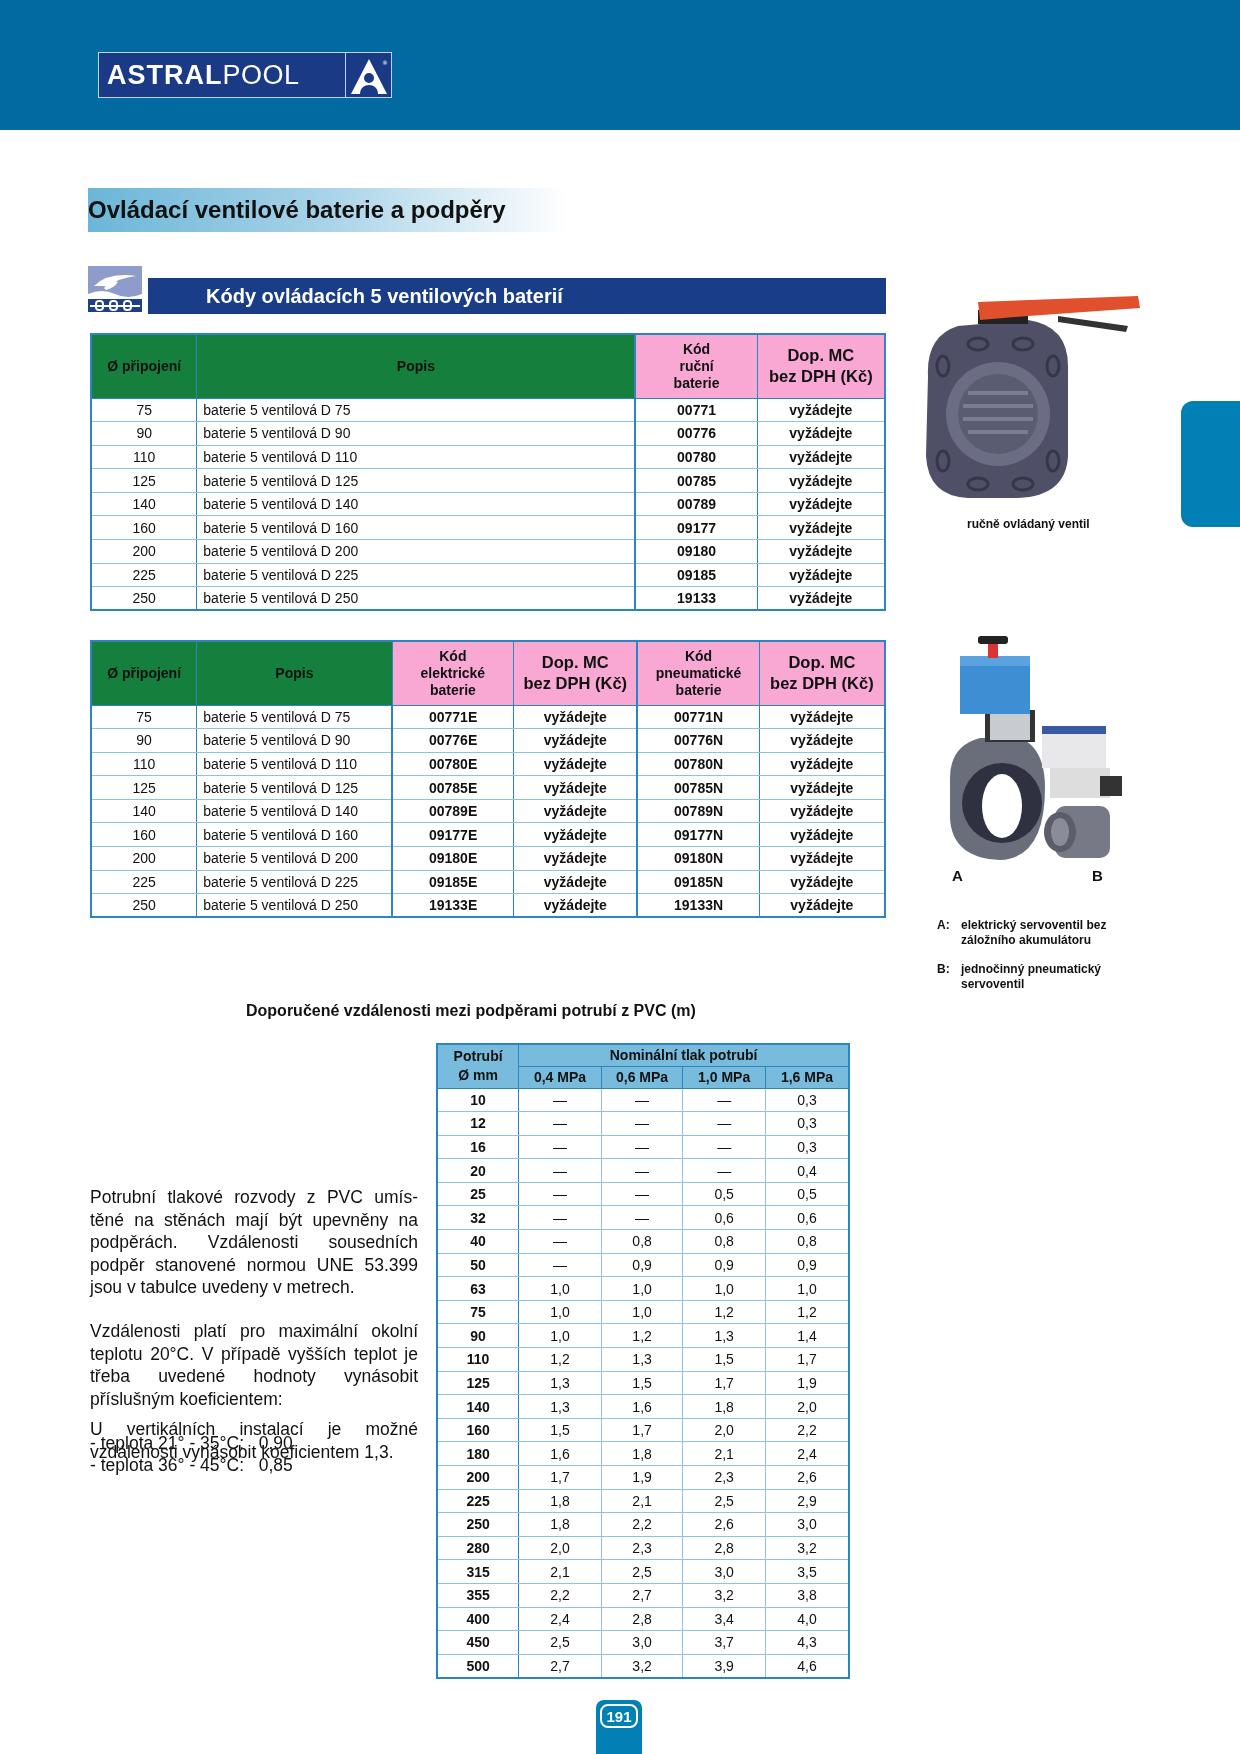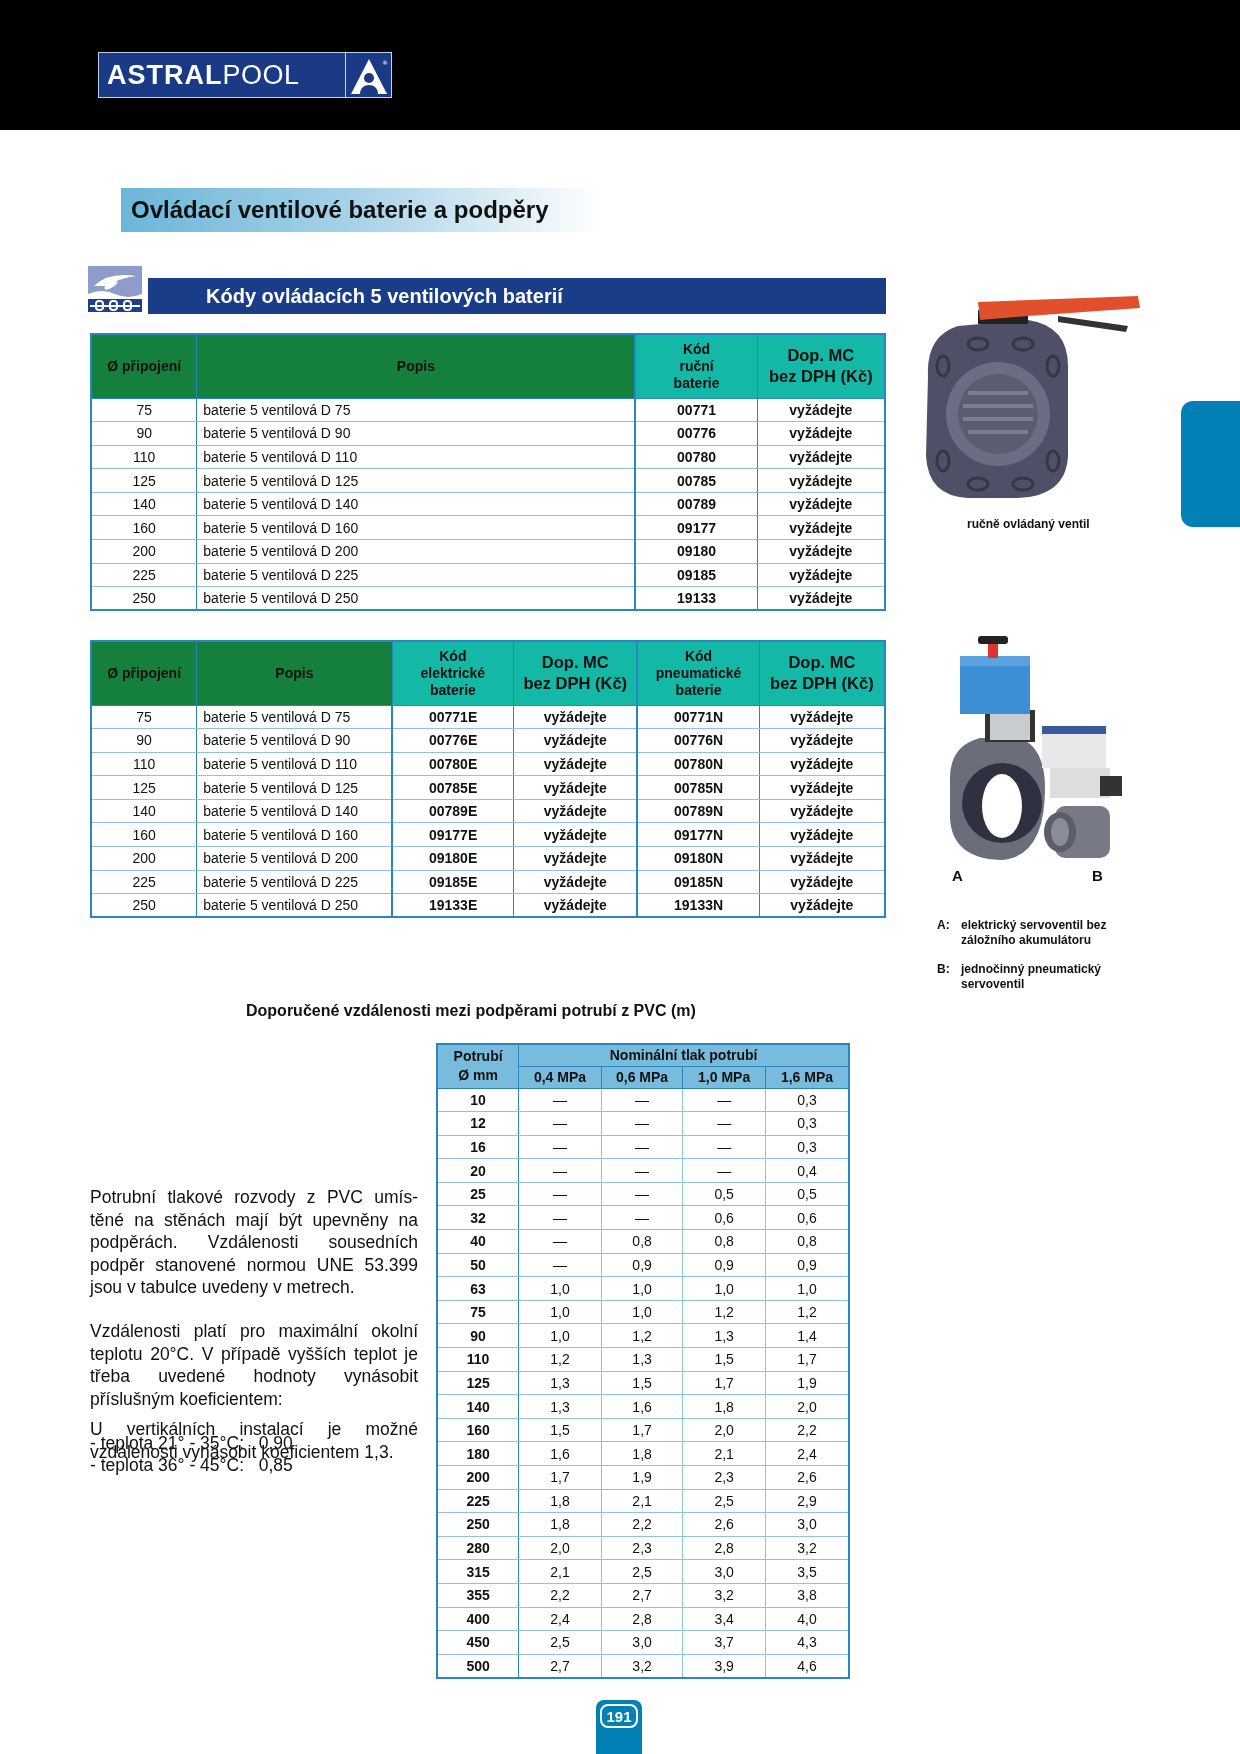--- a/index.html
+++ b/index.html
@@ -1,40 +1,40 @@
 <!DOCTYPE html>
 <html><head>
 <meta charset="utf-8">
 <style>
   * { box-sizing: border-box; margin: 0; padding: 0; }
   html, body { width: 1240px; height: 1754px; background: #ffffff; overflow: hidden; }
   body { position: relative; font-family: "Liberation Sans", "DejaVu Sans", sans-serif; color: #111; }
 
-  .header { position: absolute; left: 0; top: 0; width: 1240px; height: 130px; background: #000000; }
+  .header { position: absolute; left: 0; top: 0; width: 1240px; height: 130px; background: #0369a1; }
   .logo { position: absolute; left: 98px; top: 52px; width: 294px; height: 46px; background: #1a3a85; border: 1.5px solid #b9d6ee; display: flex; align-items: stretch; }
   .logo-text { flex: 1; display: flex; align-items: center; padding-left: 8px; color: #fff; font-size: 27px; letter-spacing: 1px; }
   .logo-text b { font-weight: 700; }
   .logo-text span.light { font-weight: 400; letter-spacing: 0.5px; }
   .logo-mark { width: 46px; border-left: 1.5px solid #b9d6ee; position: relative; }
   .logo-mark svg { position: absolute; left: 3px; top: 3px; }
   .page-title { position: absolute; right: 90px; top: 62px; color: #fff; font-size: 35px; font-weight: 700; }
 
   .side-tab { position: absolute; left: 1181px; top: 401px; width: 70px; height: 126px; background: #0080b5; border-radius: 12px 0 0 12px; }
 
-  .section-title { position: absolute; left: 88px; top: 188px; width: 480px; height: 44px; background: linear-gradient(90deg, #6bb6d8 0%, #a9d3e8 50%, #ffffff 100%); display: flex; align-items: center; padding-left: 10px; font-size: 24px; font-weight: 700; color: #111; margin-left: 33px; }
+  .section-title { position: absolute; left: 88px; top: 188px; width: 480px; height: 44px; background: linear-gradient(90deg, #6bb6d8 0%, #a9d3e8 50%, #ffffff 100%); display: flex; align-items: center; font-size: 24px; font-weight: 700; color: #111; }
 
   .subsection { position: absolute; left: 88px; top: 266px; width: 798px; height: 46px; }
   .sub-icon { position: absolute; left: 0; top: 0; width: 54px; height: 46px; background: #8a9bc8; }
   .sub-bar { position: absolute; left: 60px; top: 12px; width: 738px; height: 36px; background: #193d87; color: #fff; font-size: 20px; font-weight: 700; display: flex; align-items: center; padding-left: 58px; }
 
   table { border-collapse: collapse; position: absolute; }
   .tbl { border: 2px solid #2a86c0; font-size: 14px; }
   .tbl th { font-weight: 700; font-size: 14px; line-height: 17px; border: 1px solid #2a86c0; }
   .tbl th.blue { background: #15803d; }
-  .tbl th.white { background: #14b8a6; }
+  .tbl th.white { background: #f9a8d4; }
   .tbl th.big { font-size: 16.5px; line-height: 21px; }
   .tbl td { border-top: 1px solid #8fc2de; border-bottom: 1px solid #8fc2de; height: 23.6px; padding: 0 6px; }
   .tbl td.c { text-align: center; }
   .tbl td.b { font-weight: 700; }
   .tbl td.vl { border-left: 1px solid #2a86c0; }
   .tbl td.vr { border-left: 2px solid #2a86c0; margin-left: 20px; }
 
   #t1 { left: 90px; top: 333px; width: 796px; }
   #t2 { left: 90px; top: 640px; width: 796px; }
 

